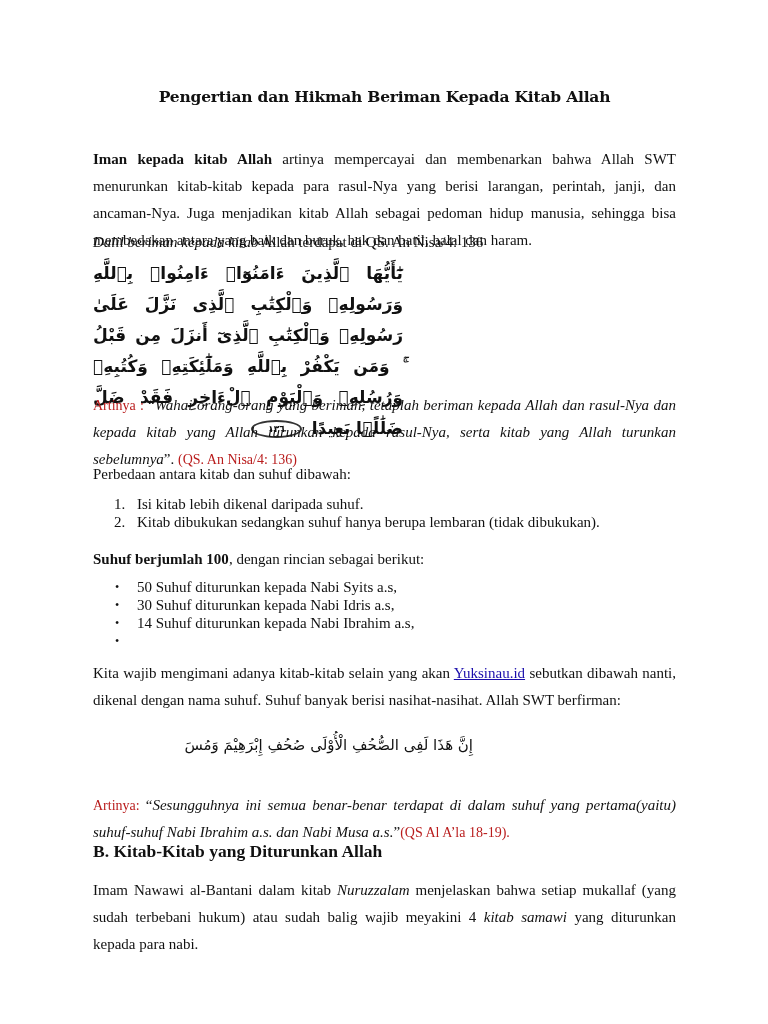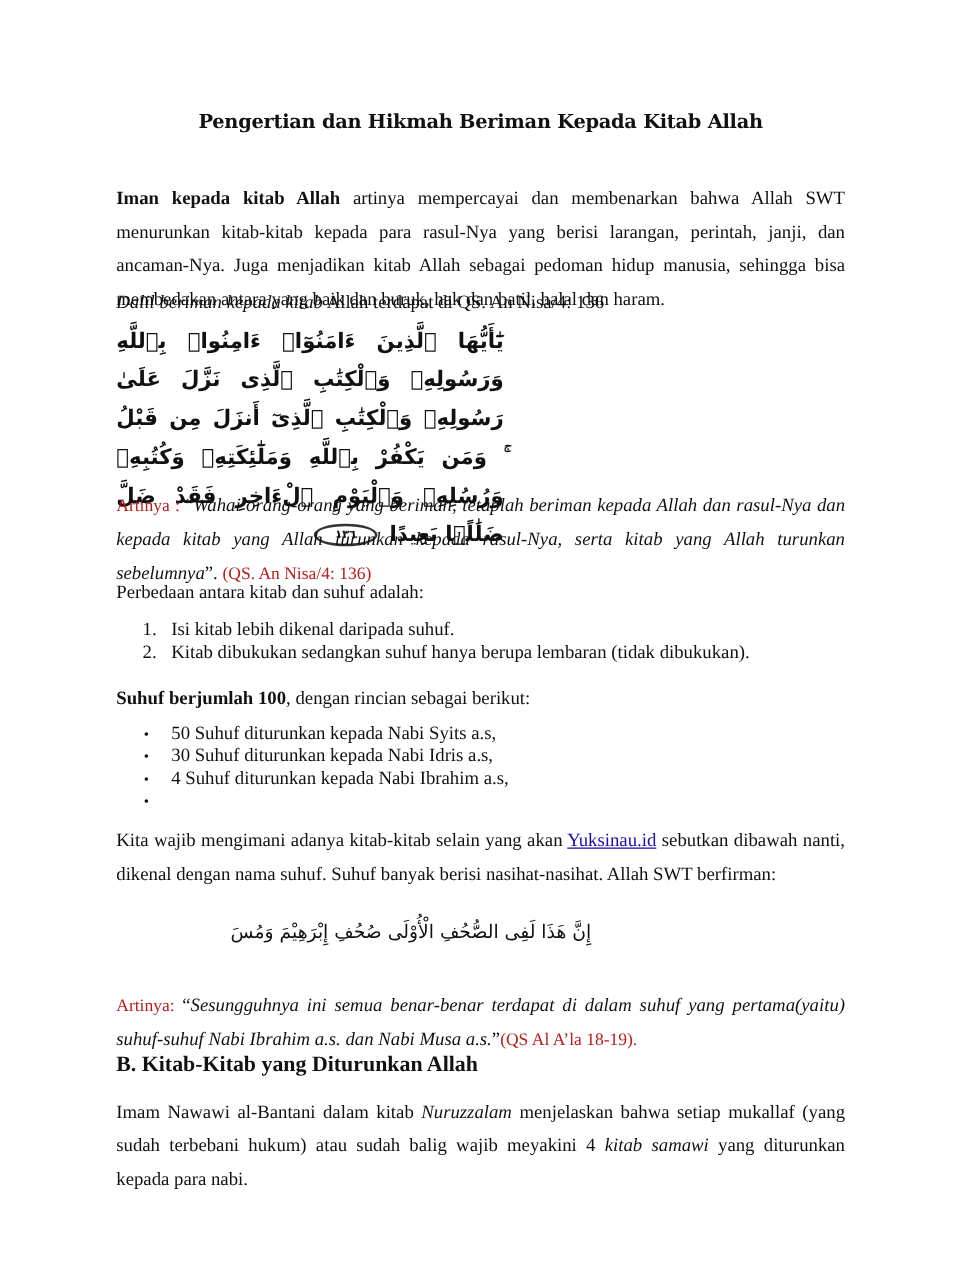--- a/index.html
+++ b/index.html
@@ -125,33 +125,33 @@
   <h1 class="title">Pengertian dan Hikmah Beriman Kepada Kitab Allah</h1>
 
   <p class="para" style="top:146px;"><b>Iman kepada kitab Allah</b><span> artinya mempercayai dan membenarkan bahwa Allah SWT menurunkan kitab-kitab kepada para rasul-Nya yang berisi larangan, perintah, janji, dan ancaman-Nya. Juga menjadikan kitab Allah sebagai pedoman hidup manusia, sehingga bisa membedakan antara yang baik dan buruk, hak dan batil, halal dan haram.</span></p>
 
   <p class="para" style="top:229px;"><i>Dalil beriman kepada kitab</i><span> Allah terdapat di QS. An Nisa/4: 136</span></p>
 
   <div class="arabic-block arabic-1"><span>يَٰٓأَيُّهَا ٱلَّذِينَ ءَامَنُوٓا۟ ءَامِنُوا۟ بِٱللَّهِ وَرَسُولِهِۦ وَٱلْكِتَٰبِ ٱلَّذِى نَزَّلَ عَلَىٰ رَسُولِهِۦ وَٱلْكِتَٰبِ ٱلَّذِىٓ أَنزَلَ مِن قَبْلُ ۚ وَمَن يَكْفُرْ بِٱللَّهِ وَمَلَٰٓئِكَتِهِۦ وَكُتُبِهِۦ وَرُسُلِهِۦ وَٱلْيَوْمِ ٱلْءَاخِرِ فَقَدْ ضَلَّ ضَلَٰلًۢا بَعِيدًا</span> <span class="ayah-mark">١٣٦</span></div>
 
   <p class="para" style="top:392px;"><span class="label-sans">Artinya</span><span class="label-sans"> : </span><span>“</span><i>Wahai orang-orang yang beriman, tetaplah beriman kepada Allah dan rasul-Nya dan kepada kitab yang Allah turunkan kepada rasul-Nya, serta kitab yang Allah turunkan sebelumnya</i><span>”. </span><span class="label-sans">(QS. An Nisa/4: 136)</span></p>
 
-  <p class="para" style="top:461px;">Perbedaan antara kitab dan suhuf adalah:</p>
+  <p class="para" style="top:461px;">Perbedaan antara kitab dan suhuf dibawah:</p>
 
   <ul class="list" style="top:495px;">
     <li><span class="marker">1.</span><span>Isi kitab lebih dikenal daripada suhuf.</span></li>
     <li><span class="marker">2.</span><span>Kitab dibukukan sedangkan suhuf hanya berupa lembaran (tidak dibukukan).</span></li>
   </ul>
 
   <p class="para" style="top:546px;"><b>Suhuf berjumlah 100</b><span>, dengan rincian sebagai berikut:</span></p>
 
   <ul class="list bullets" style="top:578px;">
     <li><span class="marker">•</span><span>50 Suhuf diturunkan kepada Nabi Syits a.s,</span></li>
     <li><span class="marker">•</span><span>30 Suhuf diturunkan kepada Nabi Idris a.s,</span></li>
-    <li><span class="marker">•</span><span>4 Suhuf diturunkan kepada Nabi Ibrahim a.s,</span></li>
+    <li><span class="marker">•</span><span>14 Suhuf diturunkan kepada Nabi Ibrahim a.s,</span></li>
     <li><span class="marker">•</span></li>
   </ul>
 
   <p class="para" style="top:660px;"><span>Kita wajib mengimani adanya kitab-kitab selain yang akan </span><a class="link">Yuksinau.id</a><span> sebutkan dibawah nanti, dikenal dengan nama suhuf. Suhuf banyak berisi nasihat-nasihat. Allah SWT berfirman:</span></p>
 
   <div class="arabic-block arabic-2">إِنَّ هَذَا لَفِى الصُّحُفِ الْأُوْلَى   صُحُفِ إِبْرَهِيْمَ وَمُسَ</div>
 
   <p class="para" style="top:792px;"><span class="label-sans">Artinya</span><span class="label-sans">: </span><span>“</span><i>Sesungguhnya ini semua benar-benar terdapat di dalam suhuf yang pertama(yaitu) suhuf-suhuf Nabi Ibrahim a.s. dan Nabi Musa a.s.</i><span>”</span><span class="label-sans">(QS Al A’la 18-19).</span></p>
 
   <h2 class="heading-b">B. Kitab-Kitab yang Diturunkan Allah</h2>

